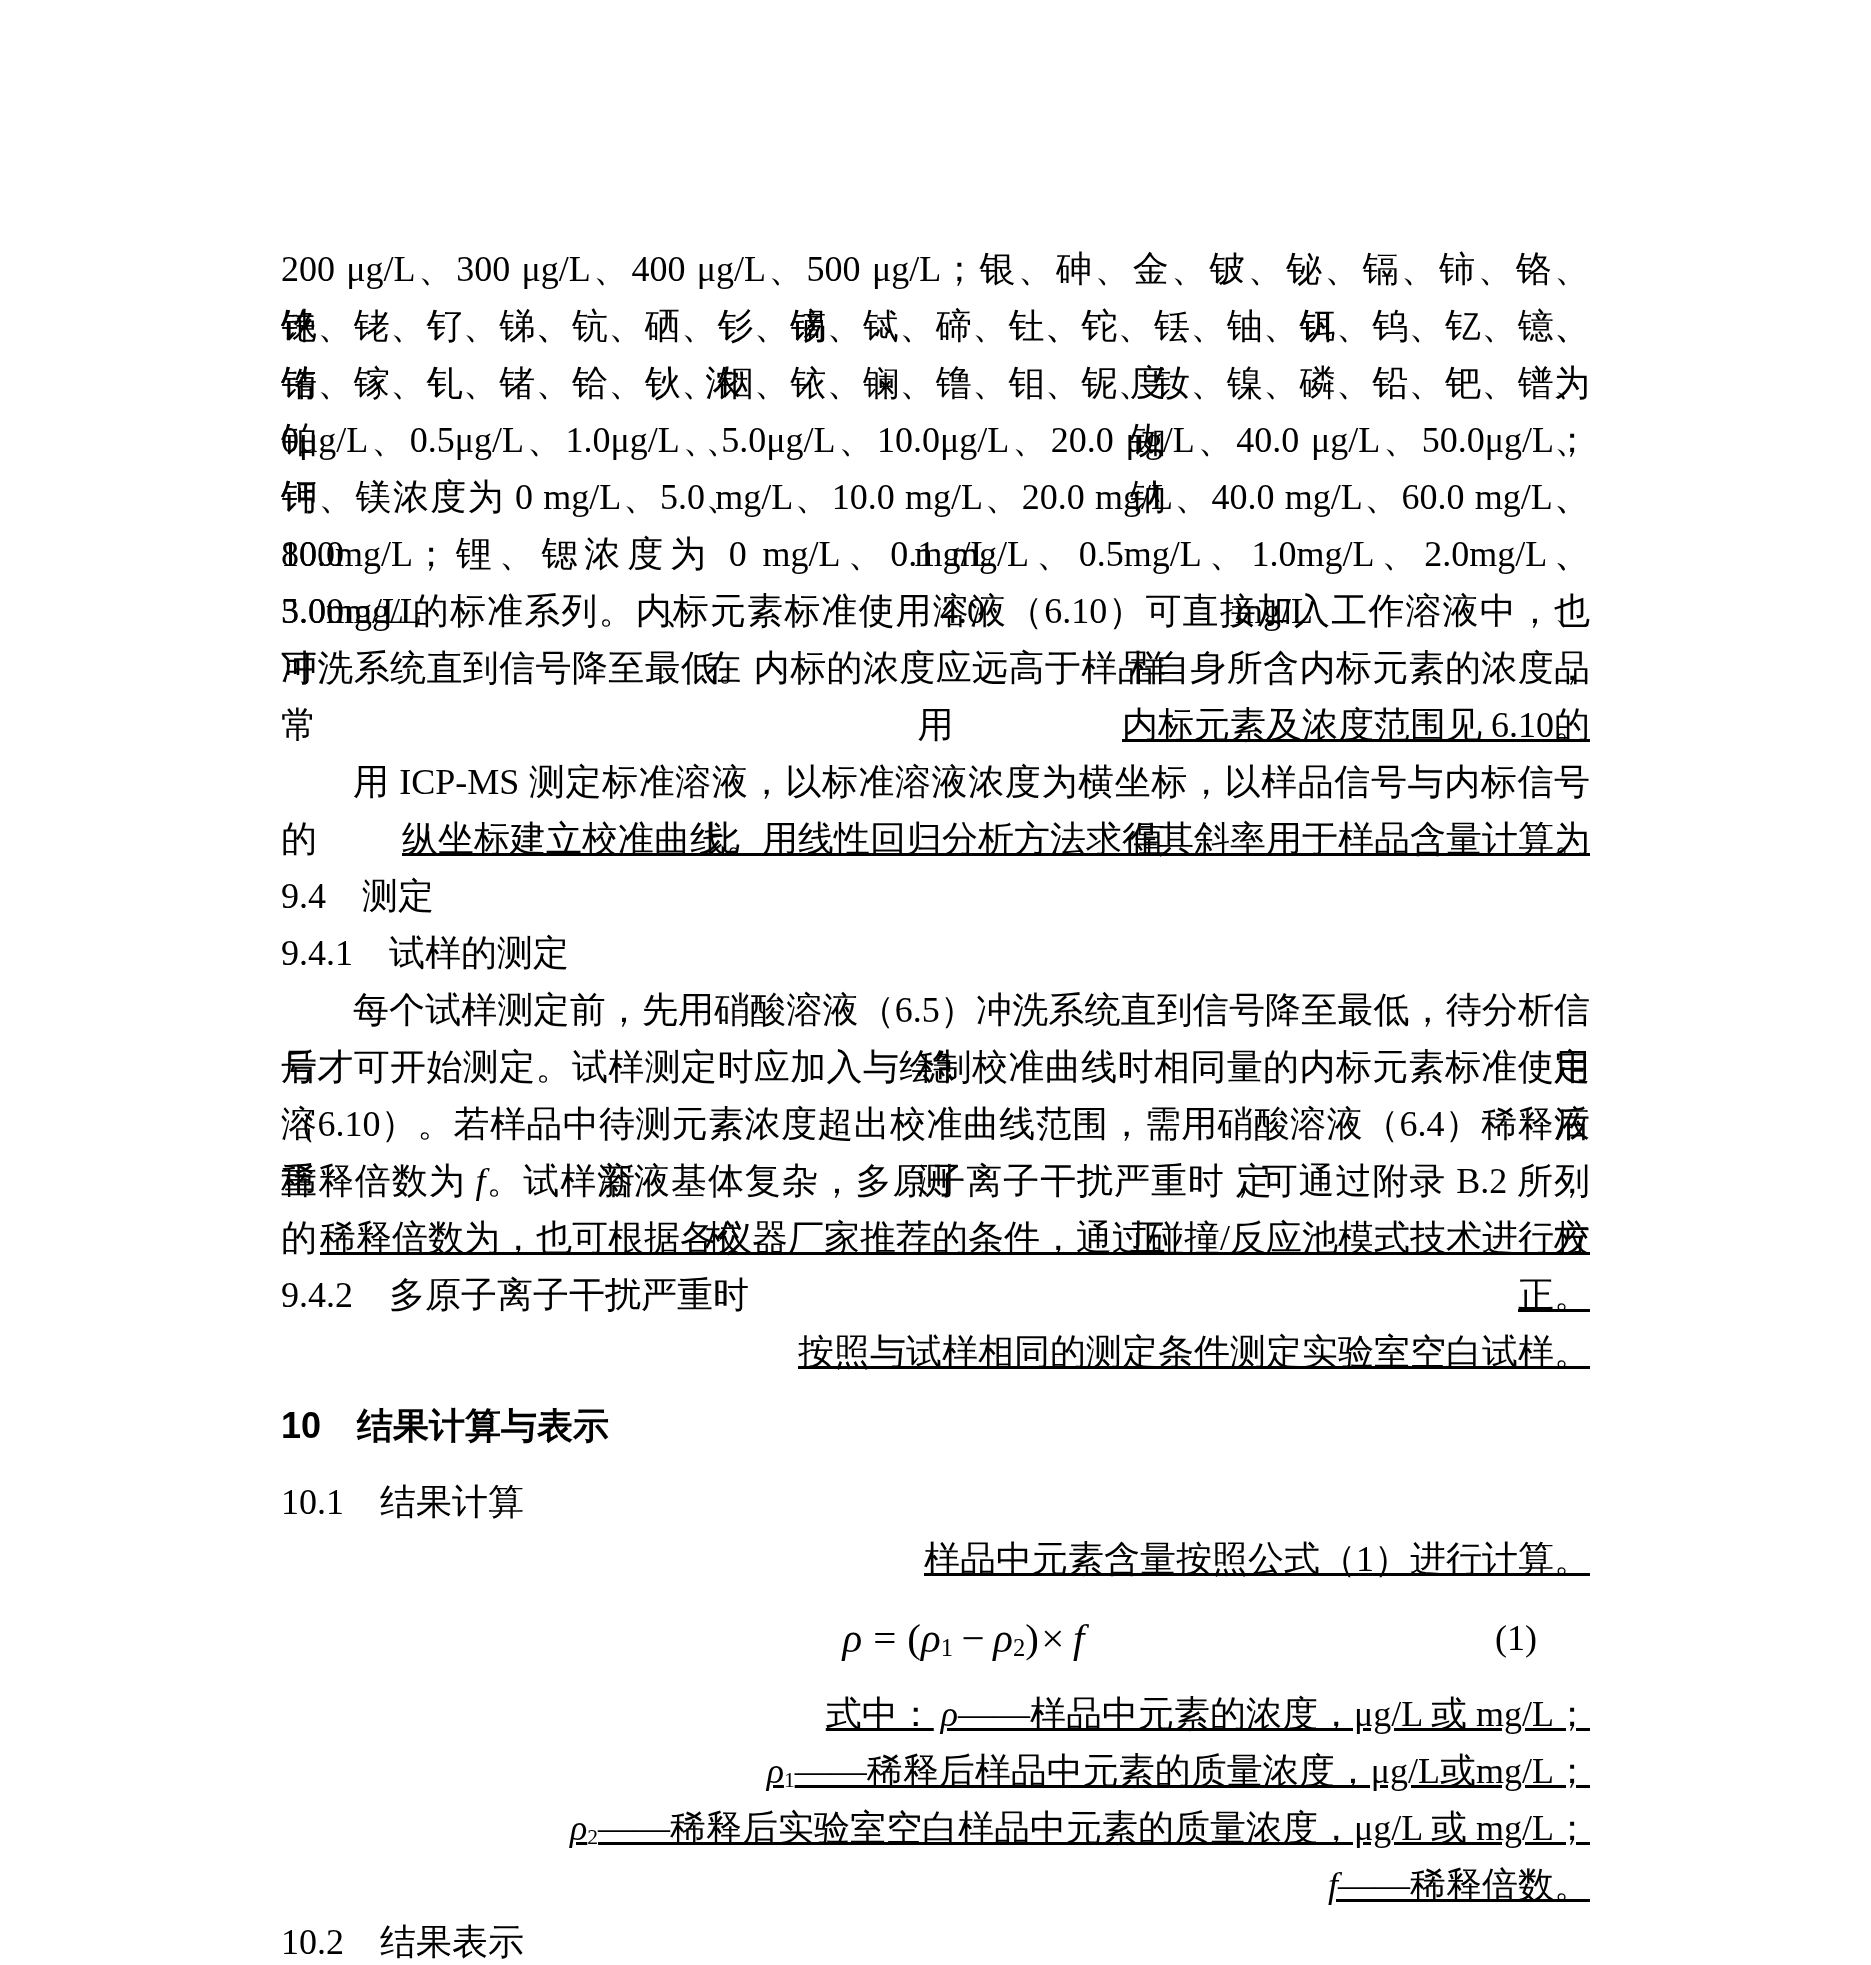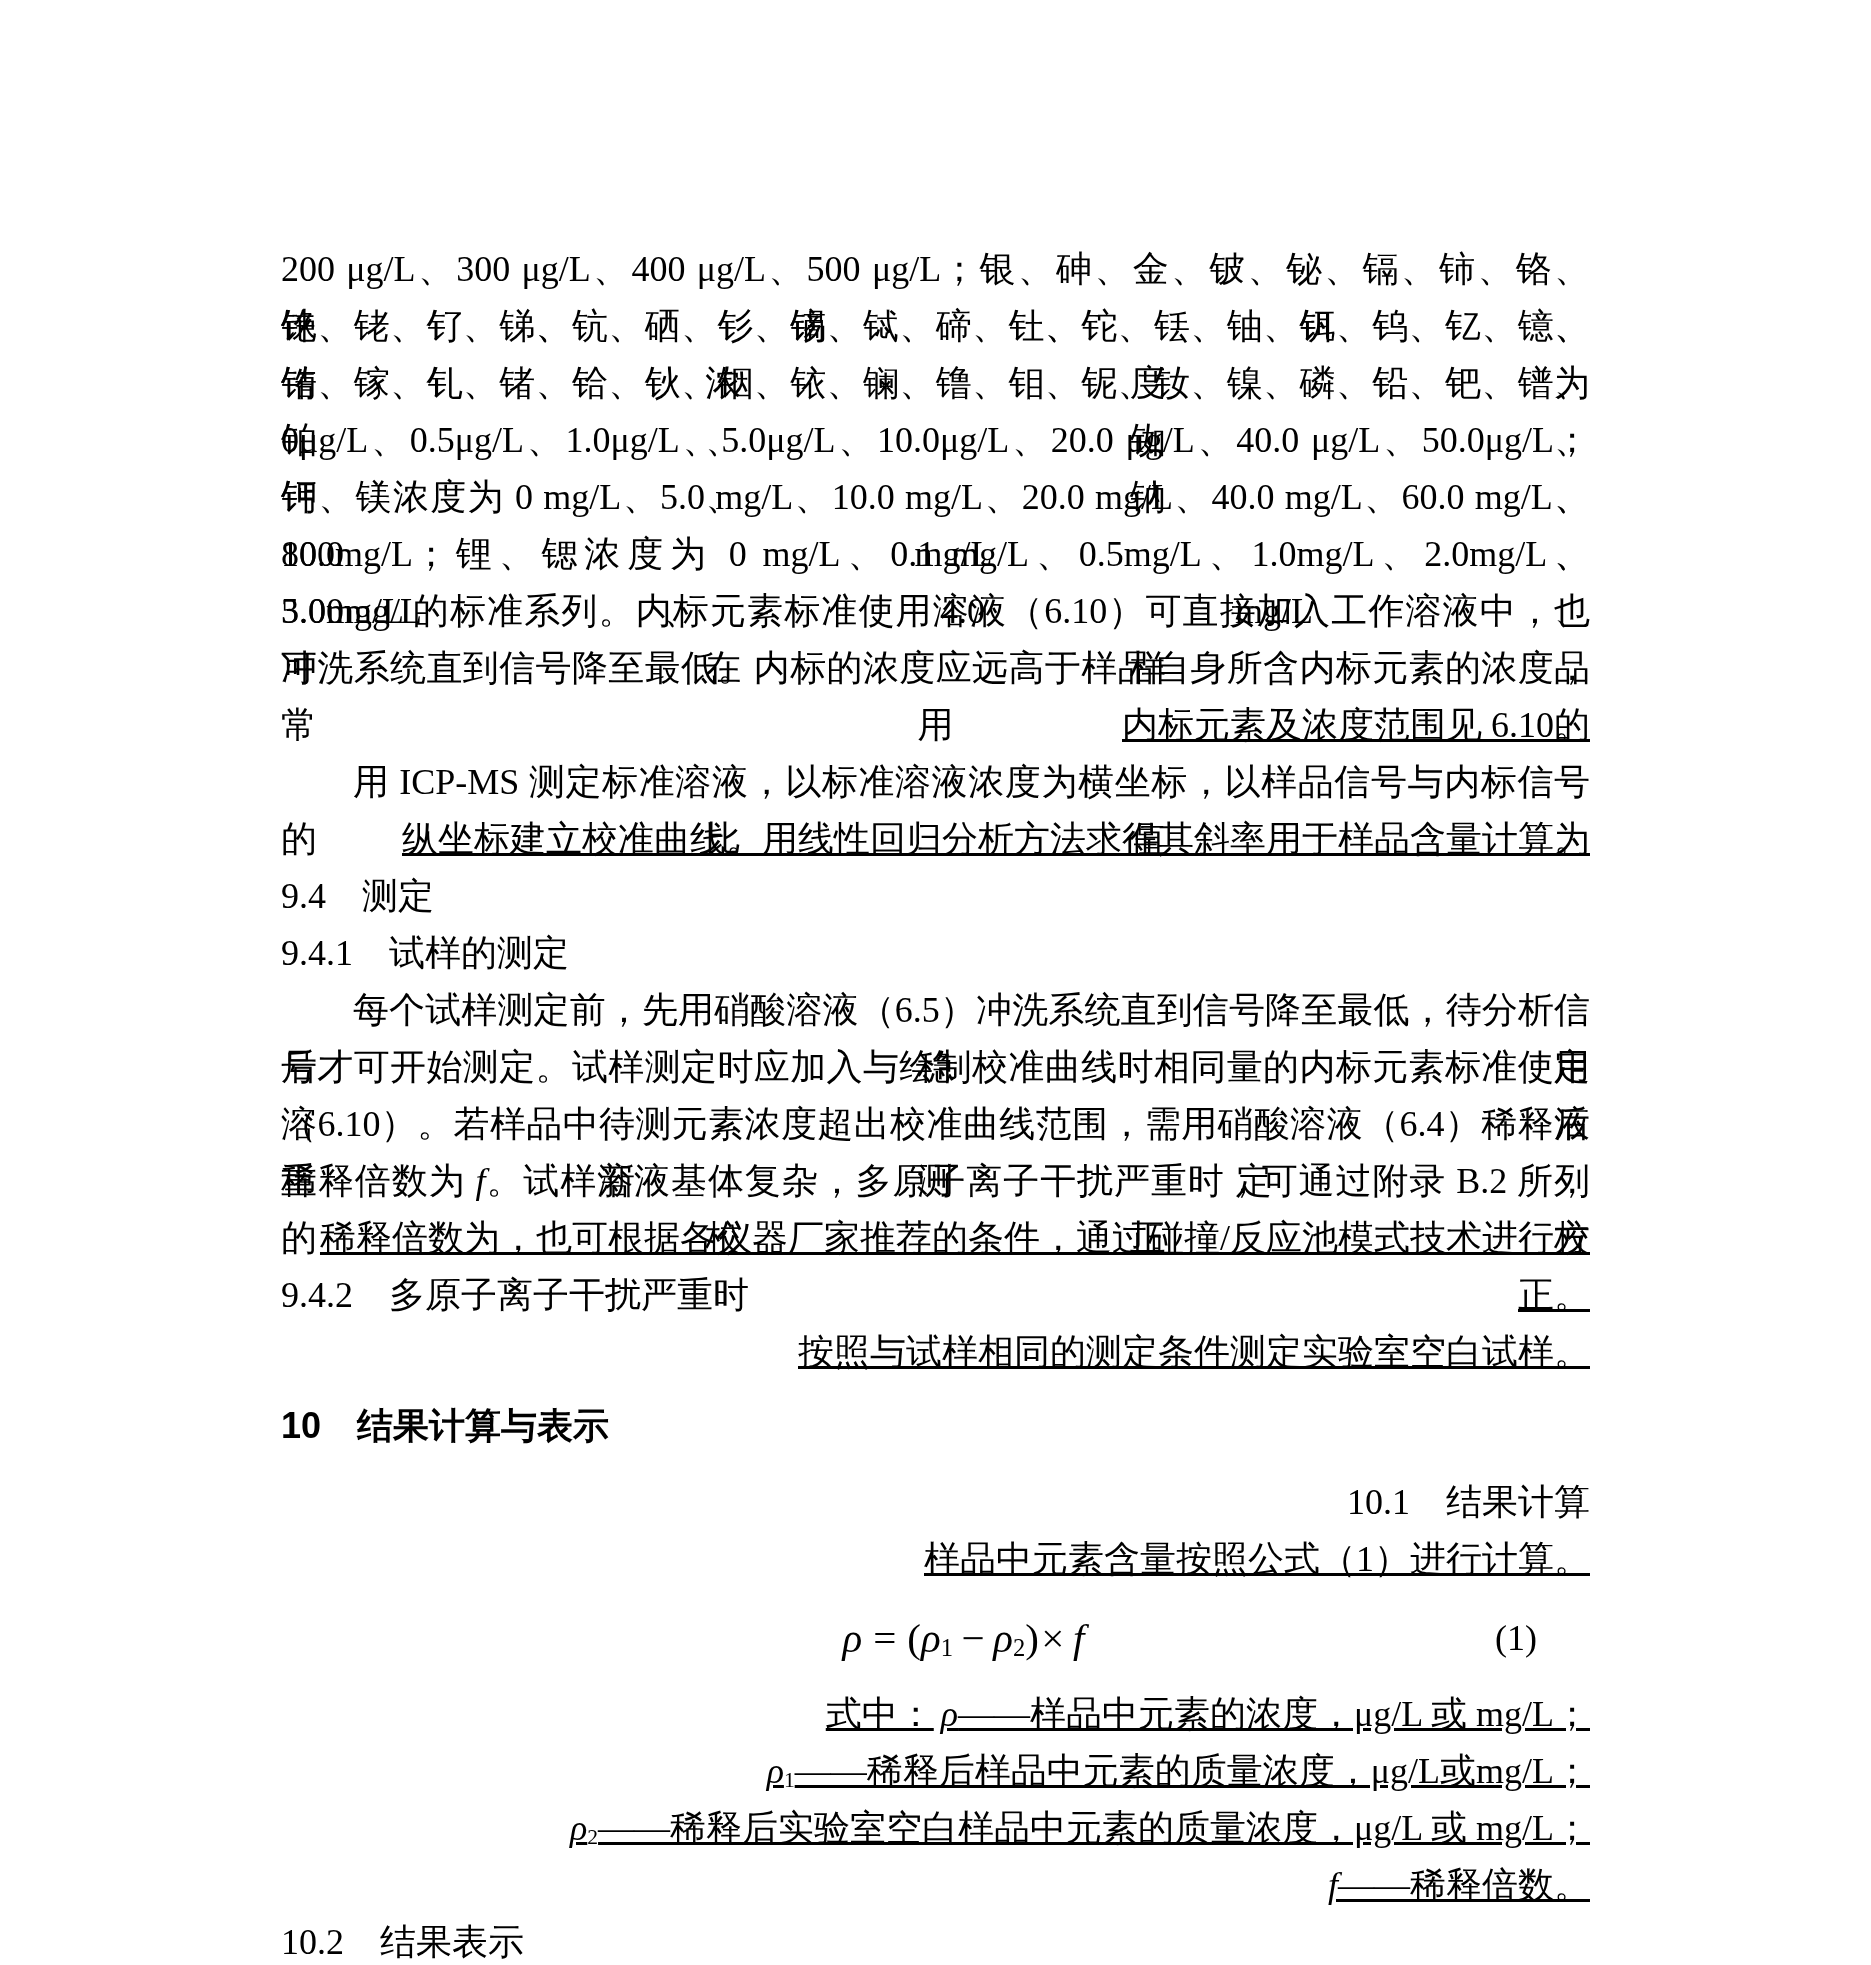--- a/index.html
+++ b/index.html
@@ -23,21 +23,21 @@
   .ln { height: 57px; text-align: left; }
   .j  { text-align: justify; text-align-last: justify; }
   .end{ text-align: right; text-align-last: auto; text-decoration: underline; }
   .indent { text-indent: 72px; }
   .hb {
     font-family: "Liberation Sans", "DejaVu Sans", sans-serif;
     font-weight: 700;
   }
   .mt25 { margin-top: 9.8px; }
   .mt35 { margin-top: 13.8px; }
-  .mt50 { margin-top: 19.7px; text-align: right; }
+  .mt50 { margin-top: 19.7px; }
   .mt52 { margin-top: 16px; }
   .symline { padding-left: 96px; }
   .it { font-style: italic; }
   sub { font-size: 0.6em; vertical-align: -0.18em; line-height: 0; }
   .formula-row {
     position: relative;
     height: 75px;
     line-height: 75px;
     text-align: center;
     font-size: 41px;

